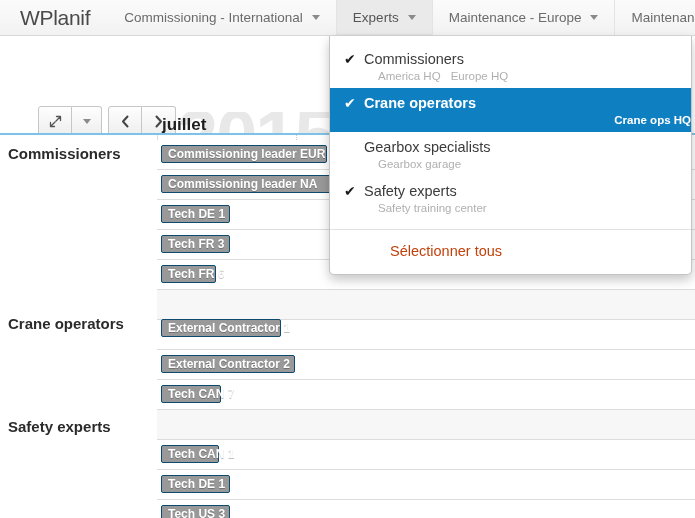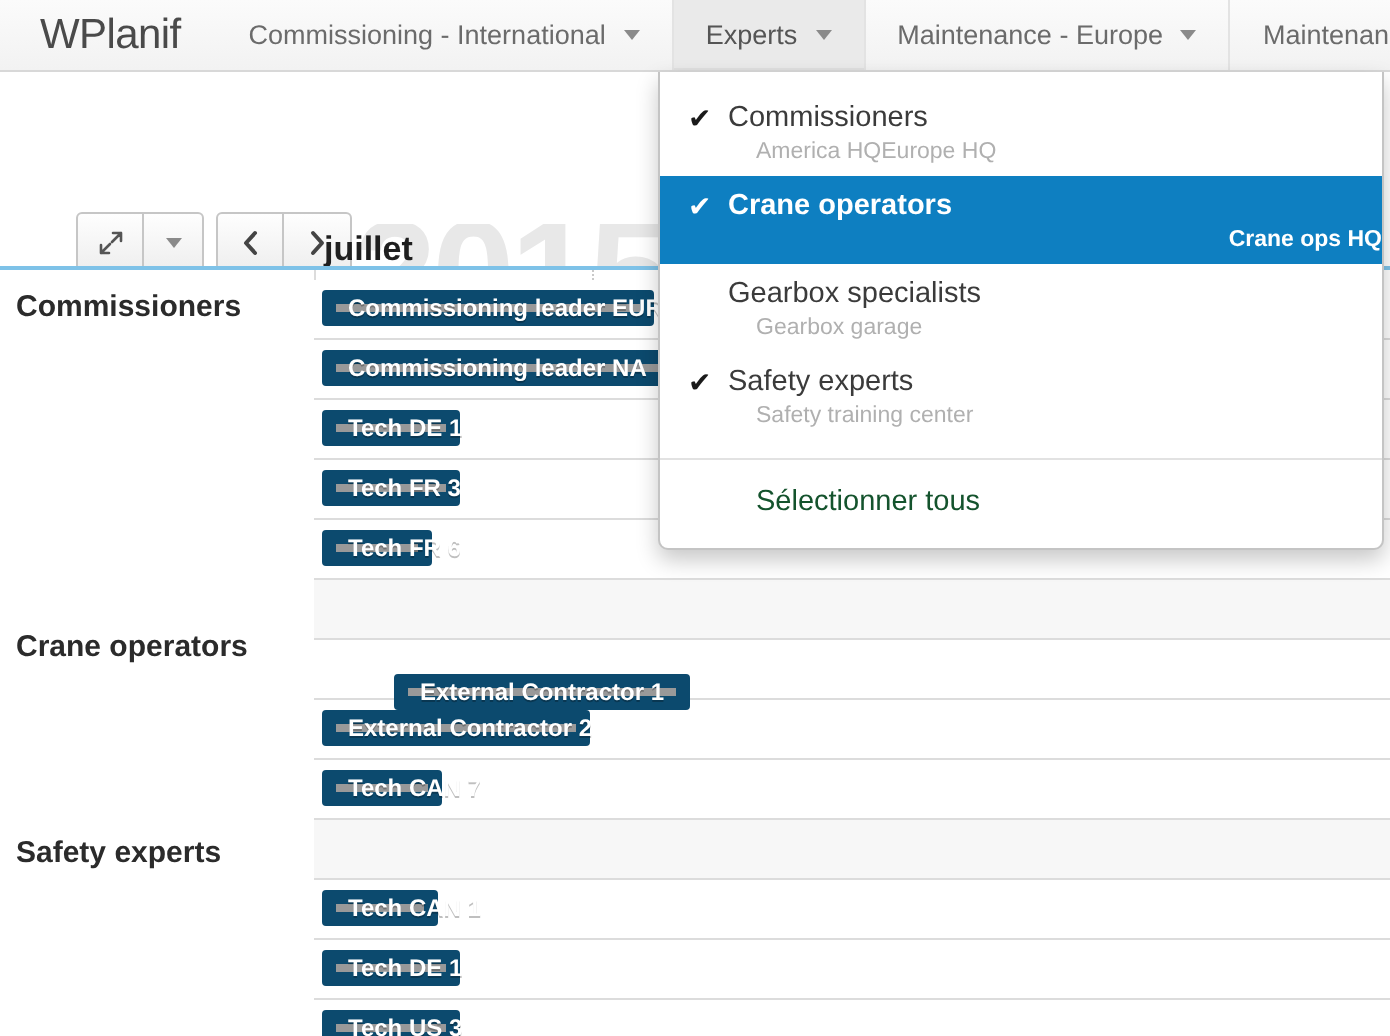--- a/index.html
+++ b/index.html
@@ -114,21 +114,21 @@
   }
   .col-sep.s1 { left:139px; }
   .col-sep.s2 { left:275px; }
   .col-sep.s3 { left:411px; }
   .row-left-border {
     position:absolute; left:0; top:0; width:1px; height:383px; background:#dcdcdc;
   }
   .taskbar {
     position:absolute; height:18px; left:4px;
     background:#999999;
-    border:7px solid #0c4a6e;
+    border:1px solid #0c4a6e;
     border-radius:2px;
     color:#ffffff; font-size:12px; font-weight:700;
     display:flex; align-items:center;
     padding: 0 6px;
     white-space:nowrap;
     cursor:pointer;
     text-shadow: 0 1px 0 rgba(0,0,0,.25);
   }
 
   
@@ -145,27 +145,27 @@
   .menu-item { padding: 7px 0 6px 0; cursor:pointer; }
   .menu-item.sel { background:#0e7fc1; }
   .menu-row { display:flex; align-items:center; padding: 0 14px; }
   .check {
     width: 20px; font-size:14px; color:#1a1a1a; line-height:1;
   }
   .menu-item.sel .check { color:#ffffff; }
   .menu-title { font-size:14.5px; color:#3b3b3b; }
   .menu-item.sel .menu-title { color:#ffffff; font-weight:700; }
   .menu-subs {
-    display:flex; 
+    display:flex; gap:10px;
     padding: 3px 0 0 48px;
     font-size:11.5px; color:#b0b0b0;
   }
   .menu-item.sel .menu-subs { color:#ffffff; font-weight:700;justify-content:flex-end; }
   .menu-div { height:1px; background:#e2e2e2; margin: 9px 0 0 0; }
-  .menu-action { padding: 13px 14px 15px 48px; font-size:14.5px; color:#14532d; cursor:pointer; }
+  .menu-action { padding: 13px 14px 15px 60px; font-size:14.5px; color:#c2410c; cursor:pointer; }
 </style>
 </head>
 <body>
 
 <div id="root">
 
   <div class="navbar">
     <div class="brand">WPlanif</div>
 
     <div class="nav-tab">
@@ -255,21 +255,21 @@
           <div class="row" style="top: 305px;"></div>
           <div class="row" style="top: 335px;"></div>
           <div class="row" style="top: 365px;"></div>
         </div>
       <div id="bars">
           <div class="taskbar" style="top: 10px; width: 166px;">Commissioning leader EUR</div>
           <div class="taskbar" style="top: 40px; width: 180px;">Commissioning leader NA</div>
           <div class="taskbar" style="top: 70px; width: 69px;">Tech DE 1</div>
           <div class="taskbar" style="top: 100px; width: 69px;">Tech FR 3</div>
           <div class="taskbar" style="top: 130px; width: 55px;">Tech FR 6</div>
-          <div class="taskbar" style="top: 202px; width: 148px; margin-left: 36px;">External Contractor 1</div>
+          <div class="taskbar" style="top: 184px; width: 120px;">External Contractor 1</div>
           <div class="taskbar" style="top: 220px; width: 134px; text-align: center;">External Contractor 2</div>
           <div class="taskbar" style="top: 250px; width: 60px;">Tech CAN 7</div>
           <div class="taskbar" style="top: 310px; width: 58px;">Tech CAN 1</div>
           <div class="taskbar" style="top: 340px; width: 69px;">Tech DE 1</div>
           <div class="taskbar" style="top: 370px; width: 69px;">Tech US 3</div>
         </div>
     </div>
   </div>
 
   <div class="dropdown">

